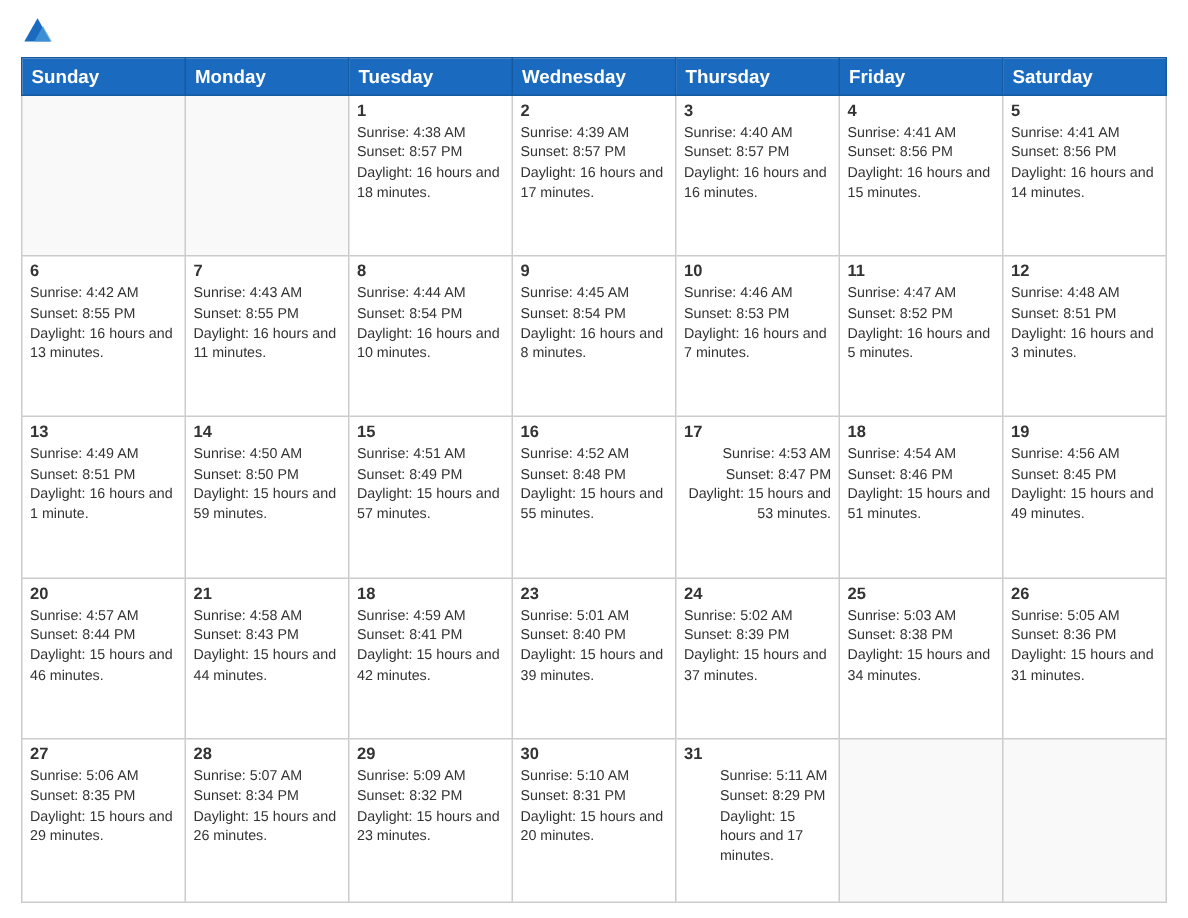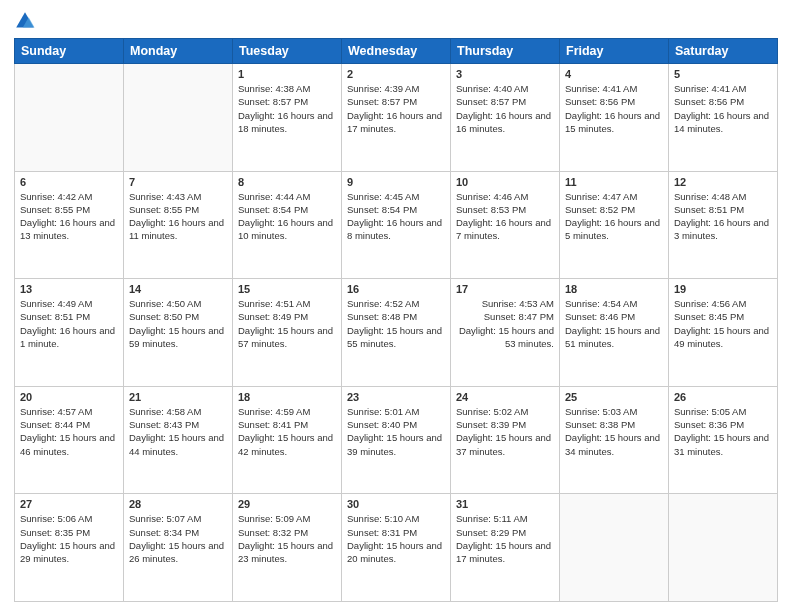--- a/index.html
+++ b/index.html
@@ -312,21 +312,21 @@
 Daylight: 15 hours and 23 minutes.</div>
           </td>
           <td>
             <span class="day-num">30</span>
             <div class="day-detail" style="white-space: pre-line;">Sunrise: 5:10 AM
 Sunset: 8:31 PM
 Daylight: 15 hours and 20 minutes.</div>
           </td>
           <td>
             <span class="day-num">31</span>
-            <div class="day-detail" style="white-space: pre-line;">Sunrise: 5:11 AM
+            <div class="day-detail" style="white-space: pre-line; margin-left: 24px;">Sunrise: 5:11 AM
 Sunset: 8:29 PM
 Daylight: 15 hours and 17 minutes.</div>
           </td>
           <td class="empty"></td>
           <td class="empty"></td>
         </tr>
       </tbody>
   </table>
 </div>
 

